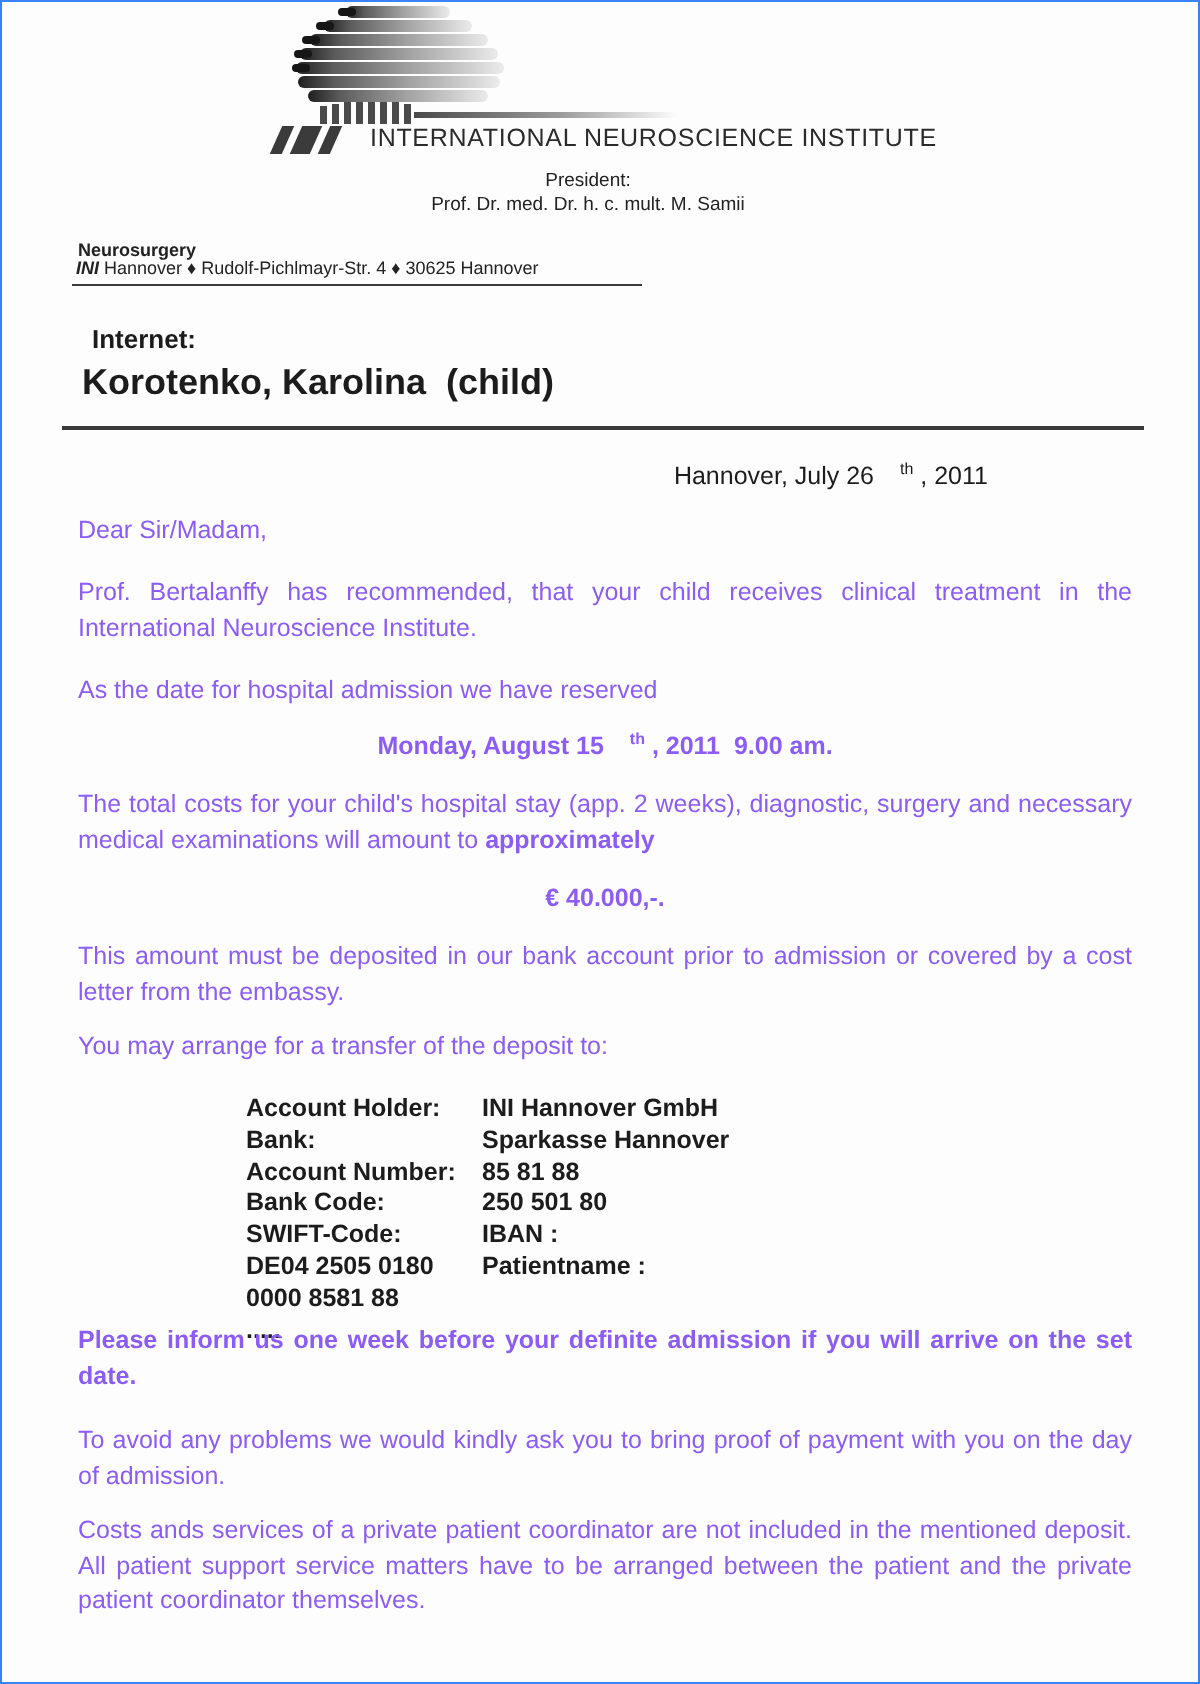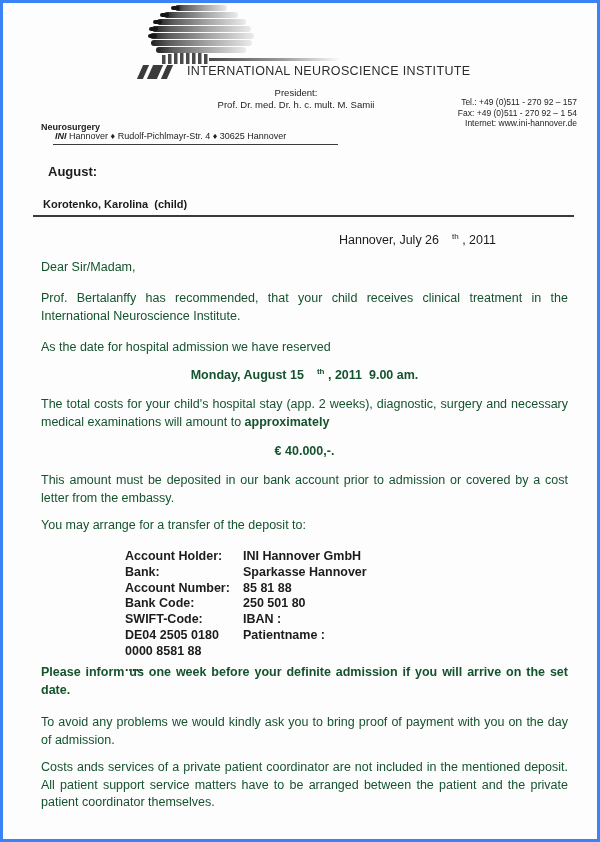--- a/index.html
+++ b/index.html
@@ -2,21 +2,21 @@
 <html><head>
 <meta charset="utf-8">
 <style>
   * { margin:0; padding:0; box-sizing:border-box; }
   html,body { background:#e9e9e9; }
   .page {
     position:relative;
     width:600px; height:842px;
     margin:0 auto;
     background:#fdfdfd;
-    border:3px solid #3b82f6;
+    border:1px solid #3b82f6;
     font-family:"Liberation Sans", sans-serif;
     color:#1c1c1c;
     overflow:hidden;
   }
   
   .logo-svg { position:absolute; left:142px; top:1px; }
   .ground-line {
     position:absolute; left:206px; top:55px; width:132px; height:2.5px;
     background:linear-gradient(to right,#4a4a4a,#9a9a9a 55%,rgba(200,200,200,0));
   }
@@ -30,33 +30,33 @@
   }
   .dept { position:absolute; left:38px; top:87px; font-size:9px; font-weight:bold; color:#222;margin-top:32px; }
   .president { position:absolute; left:183px; top:84px; width:220px; text-align:center;
     font-size:9.5px; line-height:11.5px; color:#222; }
   .contact { position:absolute; right:20px; top:94px; text-align:right;
     font-size:8.5px; line-height:10.5px; color:#222; }
   .address-line {
     position:absolute; left:35px; top:128px;
     font-size:9px; color:#222;
     border-bottom:1.5px solid #3a3a3a;
-    padding:0 52px 3px 2px; white-space:nowrap;margin-left:15px;
+    padding:0 52px 3px 2px; white-space:nowrap;
   }
   .address-line .ini-b { font-weight:bold; font-style:italic; }
   
   .patient-label { position:absolute; left:45px; top:161px; font-size:13px; font-weight:bold; }
-  .patient-name  { position:absolute; left:40px; top:195px; font-size:11px; font-weight:bold; white-space:pre-wrap; }
+  .patient-name  { position:absolute; left:40px; top:180px; font-size:18px; font-weight:bold; white-space:pre-wrap; }
   .rule { position:absolute; left:30px; top:212px; width:541px; height:2px; background:#3a3a3a; }
   .dateline { position:absolute; left:38px; top:230px; width:455px; text-align:right;
     font-size:12.5px; white-space:pre-wrap; }
   
   .para {
     position:absolute; left:38px; width:527px;
-    font-size:12.5px; line-height:17.5px; color:#14532d;
+    font-size:12.5px; line-height:17.5px; color:#8b5cf6;
     text-align:justify; white-space:pre-wrap;
   }
   .single { text-align:left; }
   .center { text-align:center; font-weight:bold; }
   sup { font-size:8px; vertical-align:super; line-height:0;padding-left:13px; }
   .bank {
     position:absolute; left:122px; top:546px;
     display:grid; grid-template-columns:118px auto;
     font-size:12.5px; font-weight:bold; line-height:15.8px;
     white-space:pre-wrap;
@@ -113,31 +113,26 @@
 
   <div class="institute-name">INTERNATIONAL NEUROSCIENCE INSTITUTE</div>
 
   <div class="dept">Neurosurgery</div>
 
   <div class="president">
     <div>President:</div>
     <div>Prof. Dr. med. Dr. h. c. mult. M. Samii</div>
   </div>
 
-  <div class="contact">
-    <div>Tel.: +49 (0)511 - 270 92 – 157</div>
-    <div>Fax: +49 (0)511 - 270 92 – 1 54</div>
-    <div>Internet: www.ini-hannover.de</div>
-  </div>
 
   <div class="address-line">
     <span class="ini-b">INI</span><span> Hannover ♦ Rudolf-Pichlmayr-Str. 4 ♦ 30625 Hannover</span>
   </div>
 
-  <div class="patient-label">August:</div>
+  <div class="patient-label">Internet:</div>
   <div class="patient-name">Korotenko, Karolina  (child)</div>
 
   <div class="rule"></div>
 
   <div class="dateline"><span>Hannover, July 26</span><sup>th</sup><span> , 2011</span></div>
 
   <div class="para single" style="top:256px">Dear Sir/Madam,</div>
 
   <div class="para" style="top:287px">Prof. Bertalanffy has recommended, that your child receives clinical treatment in the International Neuroscience Institute.</div>
 

